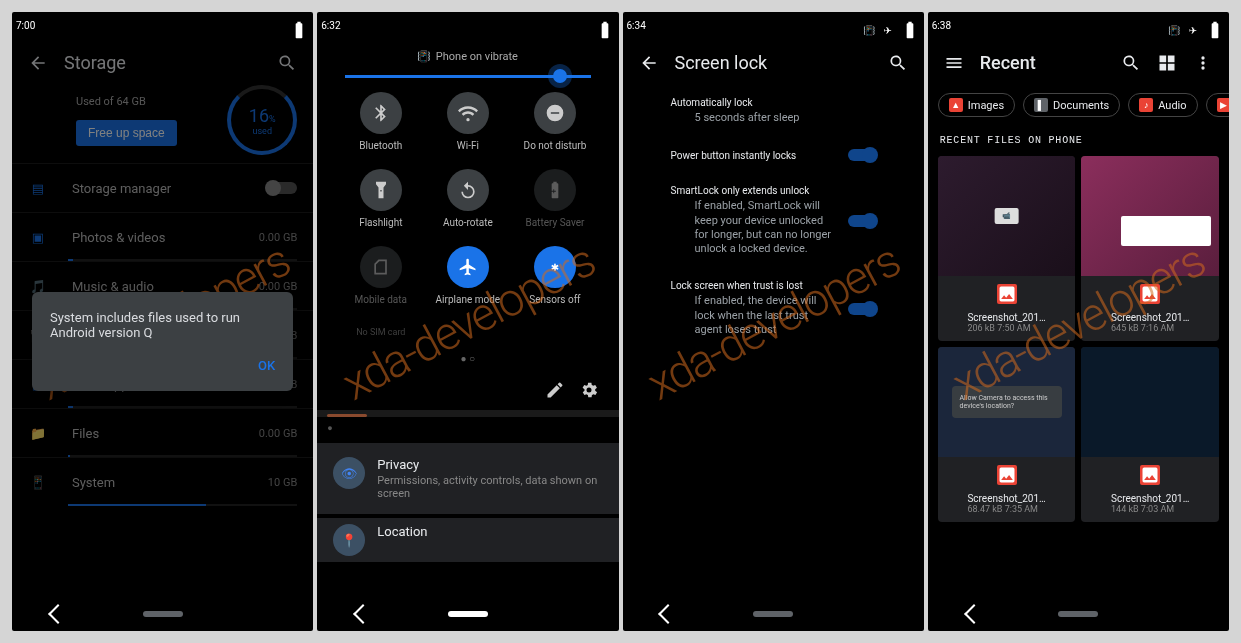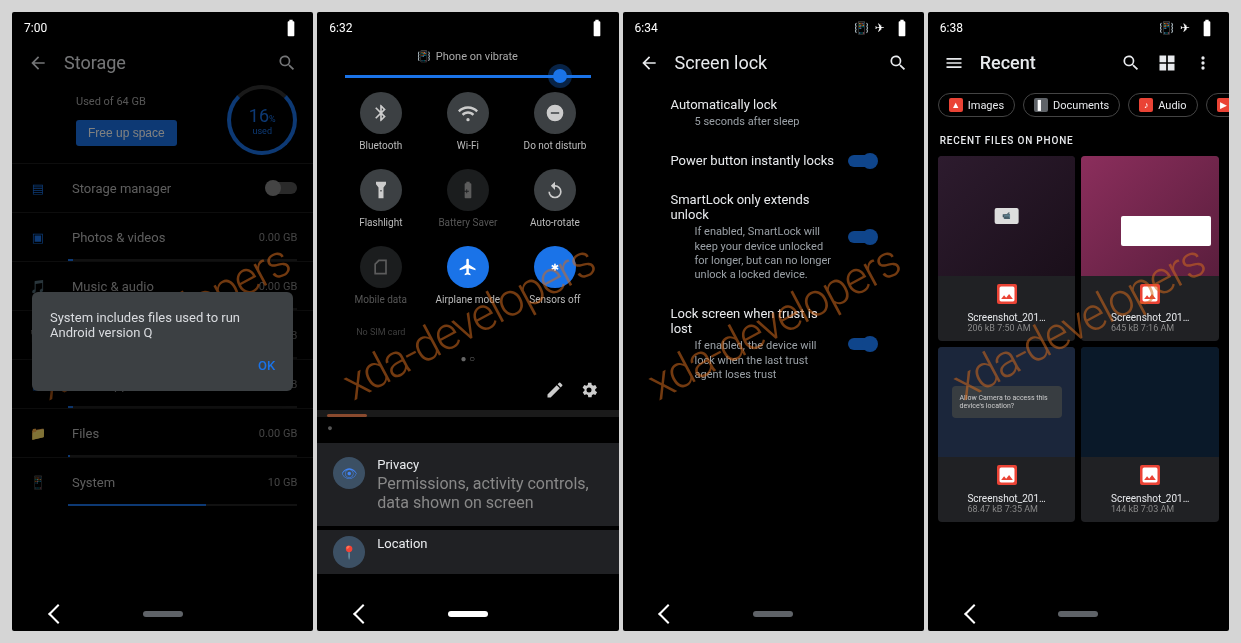--- a/index.html
+++ b/index.html
@@ -1,18 +1,18 @@
 <!DOCTYPE html>
 <html><head>
 <meta charset="utf-8">
 <style>
 * { margin: 0; padding: 0; box-sizing: border-box; }
 body { background: #d5d5d5; font-family: Roboto, Arial, sans-serif; display: flex; gap: 4px; padding: 12px; width: 1241px; height: 643px; }
 .phone { flex: 1; background: #000; color: #e8eaed; display: flex; flex-direction: column; position: relative; overflow: hidden; border-radius: 2px; }
-.statusbar { display: flex; justify-content: space-between; align-items: center; padding: 8px 12px 4px; font-size: 12px; color: #fff; height: 28px; }
+.statusbar { display: flex; justify-content: space-between; align-items: flex-start; padding: 8px 4px 4px; font-size: 10px; color: #fff; height: 28px; }
 .statusbar .right { display: flex; gap: 6px; align-items: center; }
 .watermark { position: absolute; top: 50%; left: 50%; transform: translate(-50%,-50%) rotate(-28deg); font-size: 46px; font-weight: 300; color: rgba(210,105,30,0.55); letter-spacing: -2px; pointer-events: none; z-index: 900; white-space: nowrap; }
 .appbar { display: flex; align-items: center; gap: 16px; padding: 12px 16px; font-size: 18px; }
 .appbar .title { flex: 1; }
 .icon { width: 20px; height: 20px; display: inline-flex; align-items: center; justify-content: center; fill: currentColor; }
 .navbar { margin-top: auto; display: flex; justify-content: space-around; align-items: center; padding: 10px 0; }
 .navbar .pill { width: 40px; height: 6px; background: #5f6368; border-radius: 3px; }
 .navbar .back { width: 14px; height: 14px; border-top: 2px solid #fff; border-left: 2px solid #fff; transform: rotate(-45deg); }
 
 
@@ -41,38 +41,38 @@
 .p2 .tile { display: flex; flex-direction: column; align-items: center; font-size: 10px; color: #bbb; gap: 6px; }
 .p2 .tile .circ { width: 42px; height: 42px; border-radius: 50%; background: #3c4043; display: flex; align-items: center; justify-content: center; color: #ccc; }
 .p2 .tile.on .circ { background: #1a73e8; color: #fff; }
 .p2 .tile.disabled { opacity: 0.45; }
 .p2 .tile .sub { font-size: 9px; color: #888; margin-top: 16px; }
 .p2 .dots { text-align: center; padding: 4px 0 8px; color: #666; font-size: 10px; }
 .p2 .qs-footer { display: flex; justify-content: flex-end; gap: 14px; padding: 8px 20px 10px; color: #ccc; }
 .p2 .under { background: #202124; padding: 14px 16px; font-size: 13px; display: flex; gap: 12px; align-items: flex-start; margin-top:4px; }
 .p2 .under .circ2 { width: 32px; height: 32px; border-radius: 50%; background: #3c5064; display: flex; align-items: center; justify-content: center; flex-shrink: 0; }
 .p2 .under .body .t { color: #e8eaed; }
-.p2 .under .body .s { font-size: 16px; color: #888; margin-top: 2px; }
+.p2 .under .body .s { font-size: 11px; color: #888; margin-top: 2px; }
 .p2 .nav-home { width: 40px; height: 6px; background: #fff; border-radius: 3px; }
 
 
 .p3 .item { padding: 12px 48px 12px 48px; display:flex; align-items:center; gap:12px; }
 .p3 .item .text { flex:1; }
-.p3 .item .t { font-size: 13px; color: #e8eaed; }
+.p3 .item .t { font-size: 10px; color: #e8eaed; }
 .p3 .item .s { font-size: 11px; color: #9aa0a6; margin-top: 3px; line-height: 1.3; margin-left: 24px; }
 .p3 .switch { width: 28px; height: 12px; background: #1a73e8; opacity: 0.6; border-radius: 6px; position: relative; flex-shrink: 0; }
 .p3 .switch::after { content: ''; width: 16px; height: 16px; background: #1a73e8; opacity:1; border-radius: 50%; position: absolute; top: -2px; right: -2px; }
 
 
 .p4 .chips { display: flex; gap: 8px; padding: 8px 10px; overflow: hidden; }
 .p4 .chip { border: 1px solid #444; border-radius: 14px; padding: 4px 10px; font-size: 11px; display: flex; align-items: center; gap: 5px; color: #e8eaed; white-space: nowrap; }
 .p4 .chip .ci { width: 14px; height: 14px; border-radius: 2px; display: inline-flex; align-items:center; justify-content:center; font-size: 9px; color:#fff; }
 .p4 .chip.red .ci { background: #ea4335; }
 .p4 .chip.blue .ci { background: #5f6368; }
-.p4 .section-h { font-size: 10px; letter-spacing: 0.8px; color: #e8eaed; font-weight: 500; padding: 10px 12px; }
+.p4 .section-h { font-size: 10px; letter-spacing: 0.8px; color: #e8eaed; font-weight: 500; padding: 10px 12px; font-family: Liberation Mono, monospace; }
 .p4 .grid { display: grid; grid-template-columns: 1fr 1fr; gap: 6px; padding: 0 10px; }
 .p4 .card { background: #202124; border-radius: 4px; overflow: hidden; display: flex; flex-direction: column; }
 .p4 .thumb { height: 120px; background: #111; position: relative; }
 .p4 .thumb.small { height: 110px; }
 .p4 .th-a { background: linear-gradient(135deg,#2d1b2e,#1a0f1a); }
 .p4 .th-b { background: linear-gradient(135deg,#8b2e5c,#5a1e3d); }
 .p4 .th-c { background: #1b263b; display:flex; align-items:center; justify-content:center; }
 .p4 .th-d { background: #0a1929; }
 .p4 .th-box { background: rgba(60,64,67,0.9); padding: 8px; border-radius: 4px; font-size: 7px; color: #ccc; width: 80%; }
 .p4 .meta { display: flex; gap: 8px; padding: 8px; align-items: center; flex-direction: column; }
@@ -241,39 +241,39 @@
     <div class="tile">
         <div class="circ">
           <span class="icon">
             <svg viewBox="0 0 24 24">
               <path d="M6 2h12v3l-3 4v13H9V9L6 5V2zm5 11a1 1 0 102 0 1 1 0 00-2 0z"></path>
             </svg>
           </span>
         </div>
         <span>Flashlight</span>
       </div>
+    <div class="tile">
+        <div class="circ">
+          <span class="icon">
+            <svg viewBox="0 0 24 24">
+              <path d="M12 6V2l-5 5 5 5V8a6 6 0 11-6 6H4a8 8 0 108-8z"></path>
+            </svg>
+          </span>
+        </div>
+        <span>Auto-rotate</span>
+      </div>
     <div class="tile disabled">
         <div class="circ">
           <span class="icon">
             <svg viewBox="0 0 24 24">
               <path d="M15 4h-1V2h-4v2H9a1 1 0 00-1 1v16a1 1 0 001 1h6a1 1 0 001-1V5a1 1 0 00-1-1zm-2 10h-2v2h-1v-2H8v-1h2v-2h1v2h2v1z"></path>
             </svg>
           </span>
         </div>
         <span>Battery Saver</span>
-      </div>
-    <div class="tile">
-        <div class="circ">
-          <span class="icon">
-            <svg viewBox="0 0 24 24">
-              <path d="M12 6V2l-5 5 5 5V8a6 6 0 11-6 6H4a8 8 0 108-8z"></path>
-            </svg>
-          </span>
-        </div>
-        <span>Auto-rotate</span>
       </div>
     <div class="tile disabled">
         <div class="circ">
           <span class="icon">
             <svg viewBox="0 0 24 24">
               <path d="M19 3H9L4 8v13h15V3zM6 19V9l4-4h7v14H6z"></path>
             </svg>
           </span>
         </div>
         <span>Mobile data</span>

